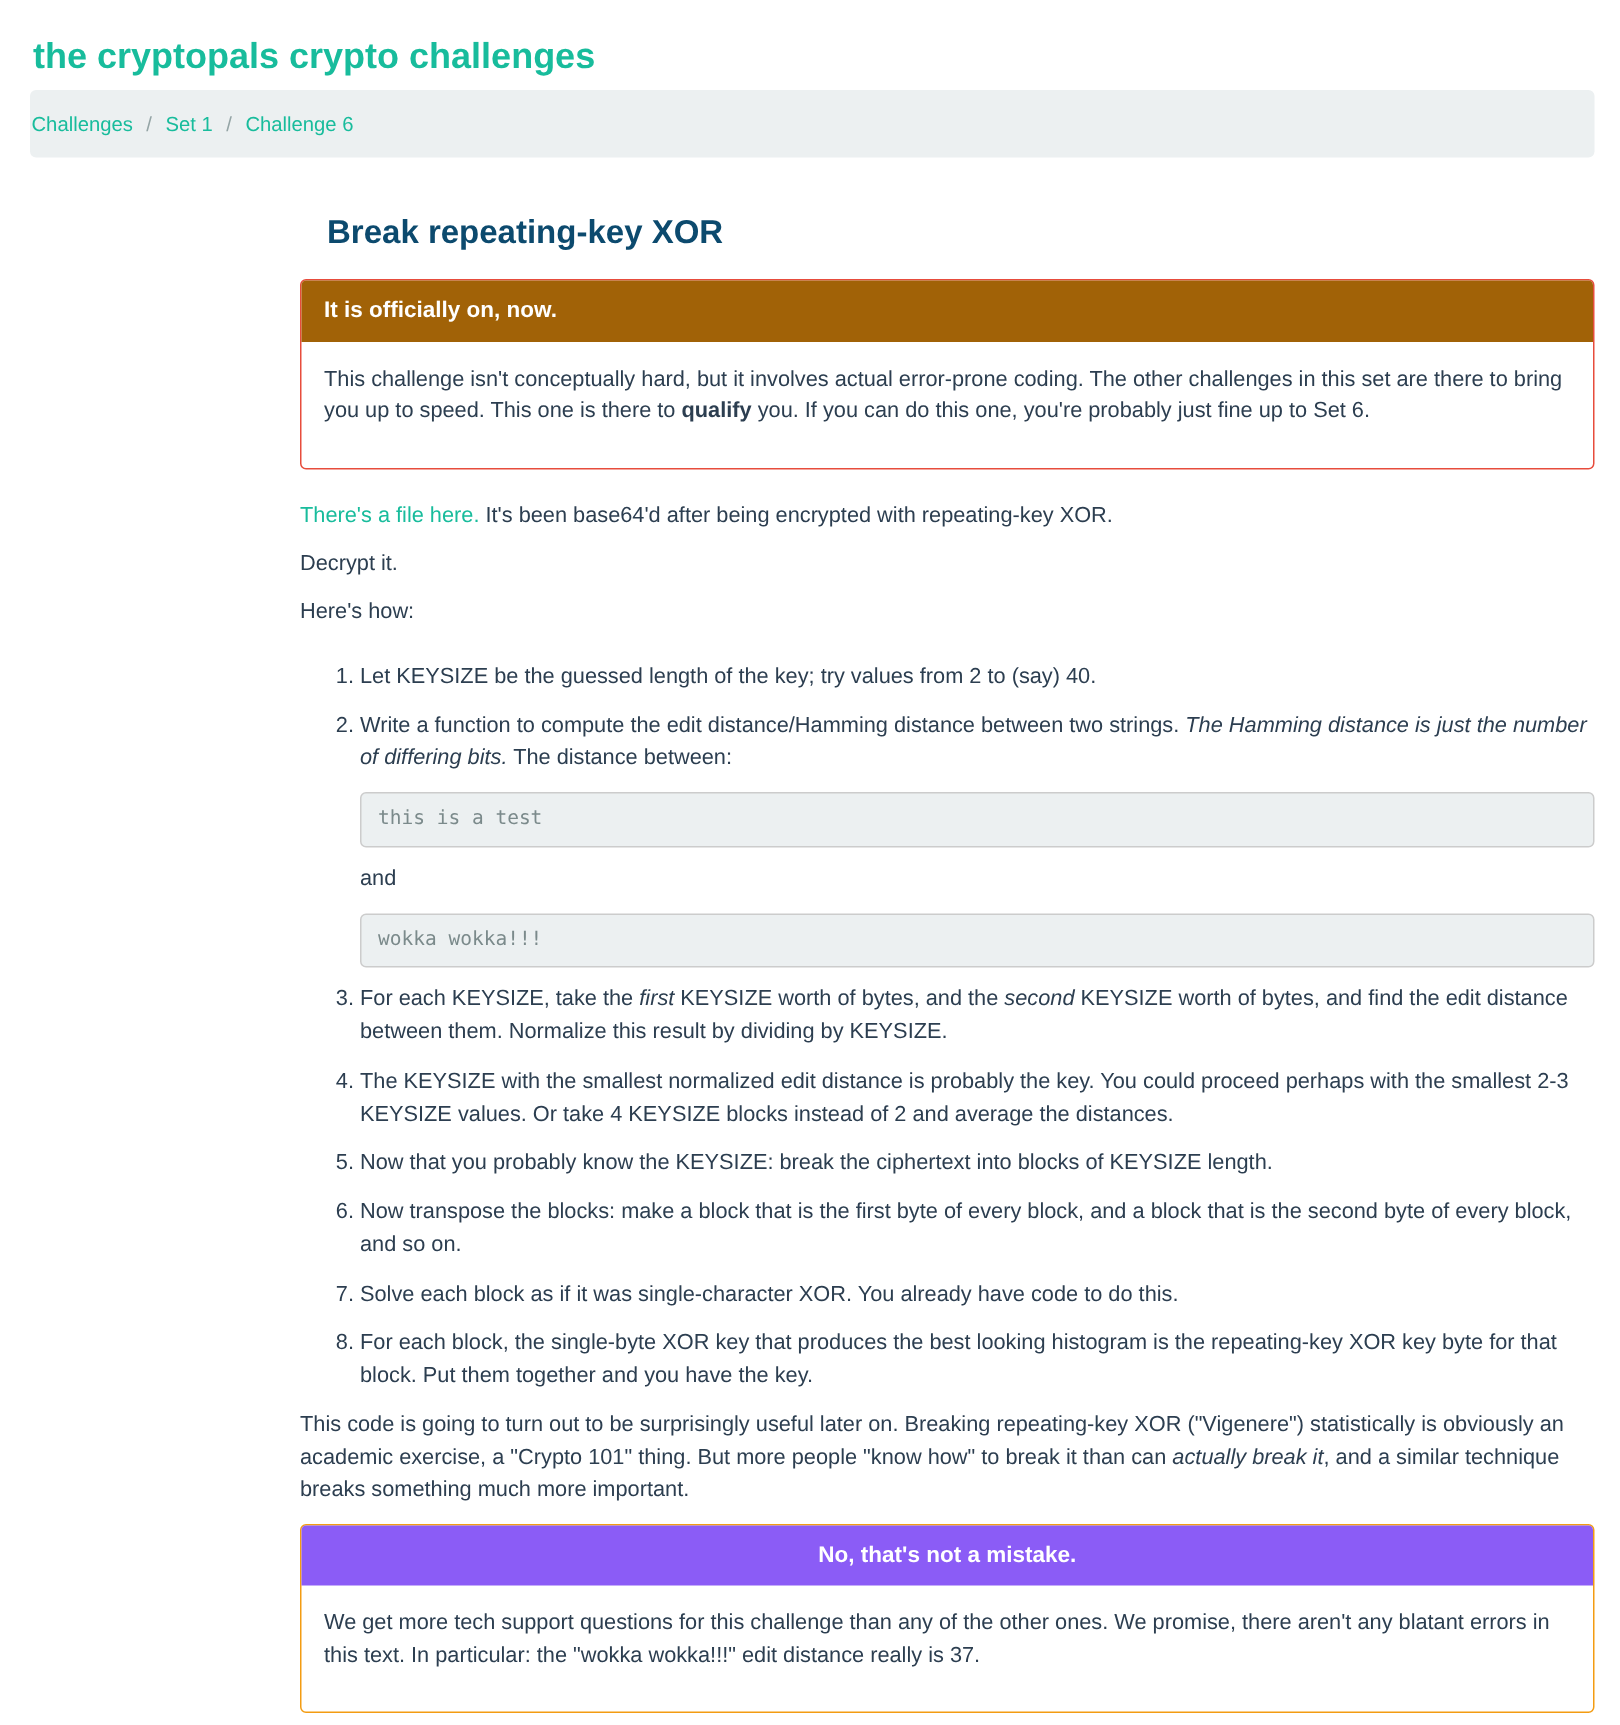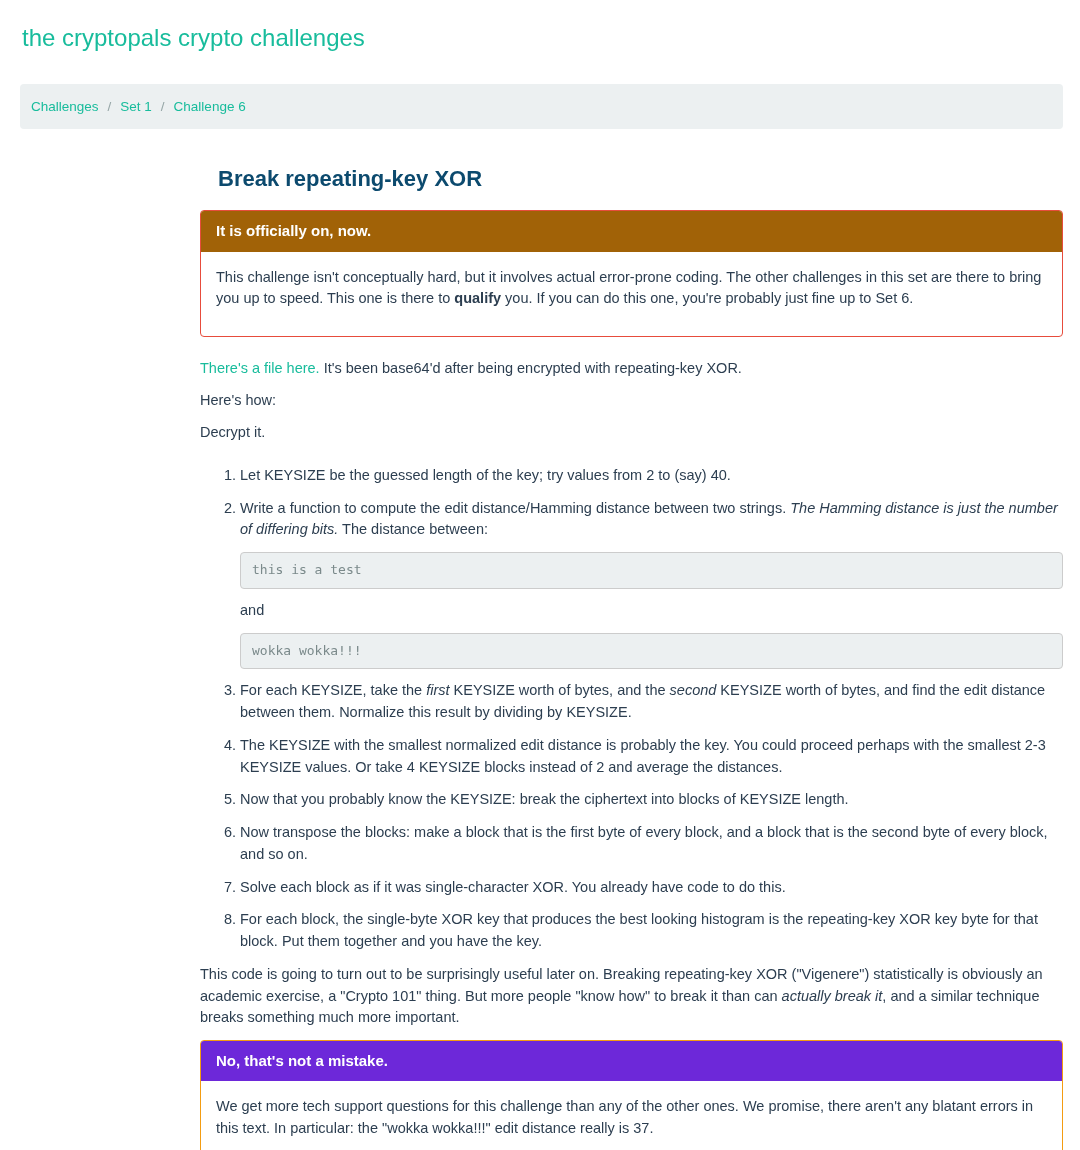--- a/index.html
+++ b/index.html
@@ -11,30 +11,30 @@
     font-size: 14.5px;
   }
   .page {
     width: 1080px;
     min-height: 1150px;
     box-sizing: border-box;
     padding-top: 2px;
   }
   
   .site-title {
-    margin: 22px 20px 32px 22px;
+    margin: 22px 20px 8px 22px;
     font-size: 24px;
-    font-weight: normal;
+    font-weight: bold;
     color: #18bc9c;
   }
   .breadcrumb {
     margin: 0 17px 0 20px;
     background: #ecf0f1;
     border-radius: 4px;
-    padding: 15px 11px;
+    padding: 15px 1px;
     font-size: 13.5px;
     list-style: none;
   }
   .breadcrumb a {
     color: #18bc9c;
     text-decoration: none;
   }
   .breadcrumb .sep {
     color: #95a5a6;
     margin: 0 9px;
@@ -60,21 +60,21 @@
   .panel-danger  { border-color: #e74c3c; }
   .panel-warning { border-color: #f39c12; }
   .panel-heading {
     padding: 9px 15px;
     color: #ffffff;
     font-weight: bold;
     font-size: 15px;
     border-radius: 3px 3px 0 0;
   }
   .panel-danger  .panel-heading { background: #a16207; }
-  .panel-warning .panel-heading { background: #6d28d9; }
+  .panel-warning .panel-heading { background: #8b5cf6; text-align: center; }
   .panel-body { padding: 15px 15px 15px 15px; }
   .panel-body p { margin: 0 0 10.5px 0; }
   
   .main p { margin: 0 0 10.5px 0; }
   .main a { color: #18bc9c; text-decoration: none; }
   .i { font-style: italic; }
   .b { font-weight: bold; }
   ol.steps {
     margin: 21px 0 10.5px 0;
     padding-left: 40px;
@@ -112,22 +112,22 @@
 
     <div class="panel panel-danger">
       <div class="panel-heading">It is officially on, now.</div>
       <div class="panel-body">
         <p id="danger-body-p"><span>This challenge isn't conceptually hard, but it involves actual error-prone coding. The other challenges in this set are there to bring you up to speed. This one is there to </span><span class="b">qualify</span><span> you. If you can do this one, you're probably just fine up to Set 6.</span></p>
       </div>
     </div>
 
     <div id="intro">
         <p><a href="#">There's a file here.</a><span> It's been base64'd after being encrypted with repeating-key XOR.</span></p>
+        <p><span>Decrypt it.</span></p>
         <p><span>Here's how:</span></p>
-        <p><span>Decrypt it.</span></p>
       </div>
 
     <ol class="steps" id="steps">
         <li>
           <p><span>Let KEYSIZE be the guessed length of the key; try values from 2 to (say) 40.</span></p>
         </li>
         <li>
           <p><span>Write a function to compute the edit distance/Hamming distance between two strings. </span><span class="i">The Hamming distance is just the number of differing bits.</span><span> The distance between:</span></p>
           <pre class="code">this is a test</pre>
           <p><span>and</span></p>

